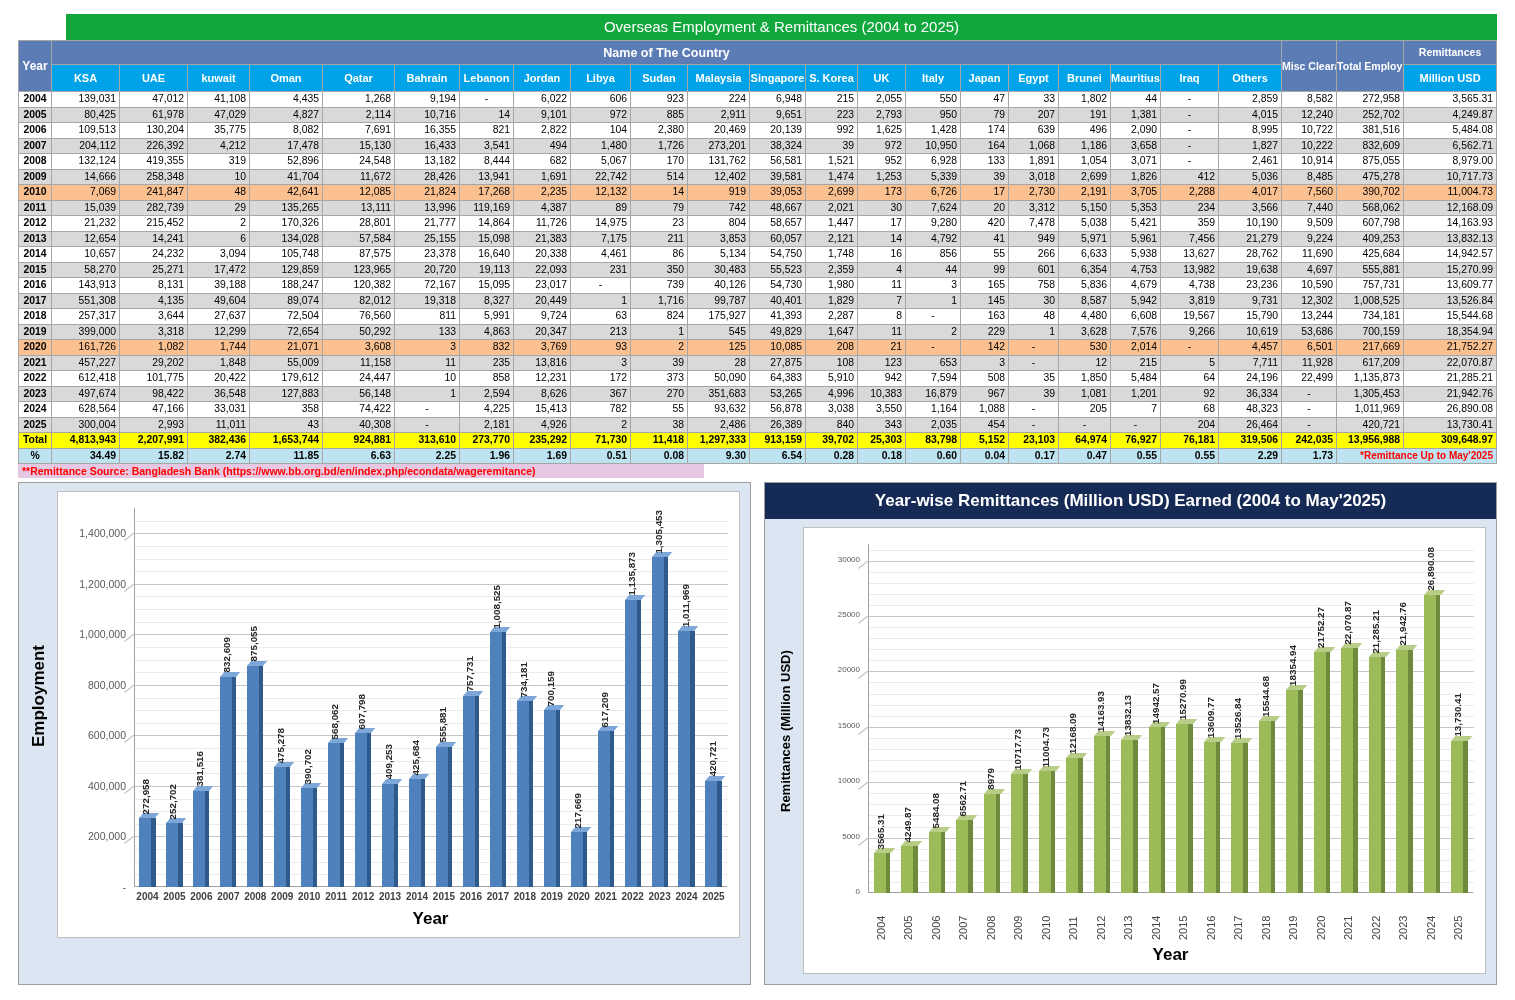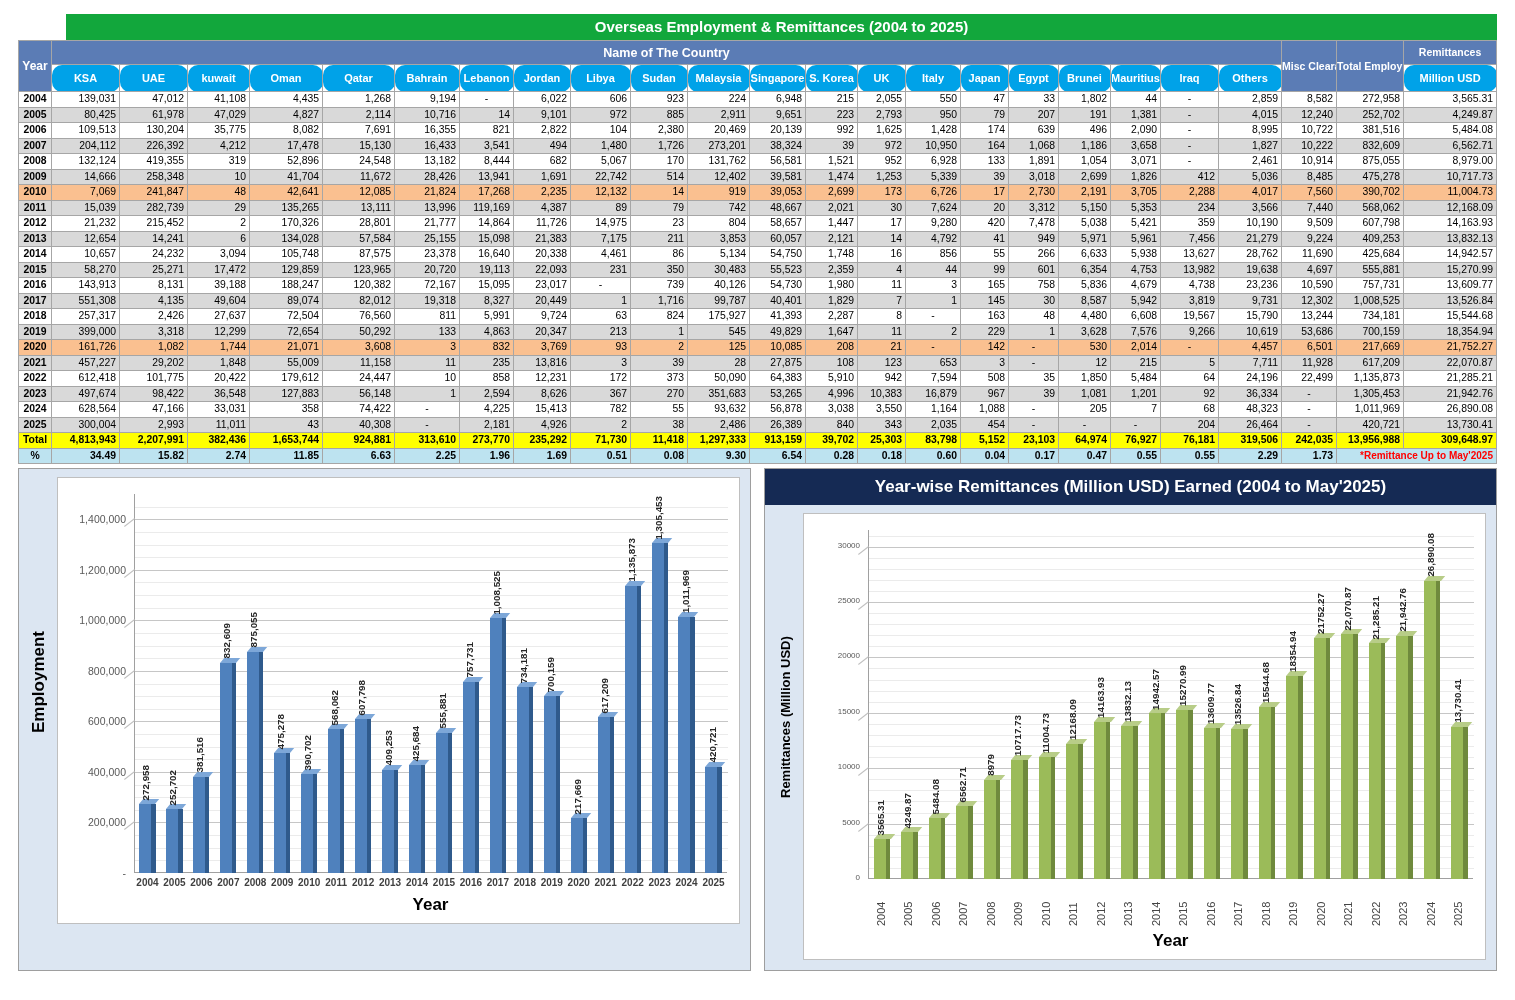--- a/index.html
+++ b/index.html
@@ -1,30 +1,30 @@
 <!DOCTYPE html>
 <html><head>
 <meta charset="utf-8">
 <style>
   * { margin:0; padding:0; box-sizing:border-box; }
   body { width:1515px; height:1000px; background:#fff; font-family:"Liberation Sans", sans-serif; }
   .page { width:1515px; height:1000px; padding:14px 18px 8px 18px; background:#fff; overflow:hidden; }
 
   
-  .title-bar { height:26px; background:#12A73C; color:#fff; font-weight:bold; font-size:15px;
+  .title-bar { height:26px; background:#12A73C; color:#fff; font-weight:normal; font-size:15px;
                text-align:center; line-height:26px;margin-left:48px; }
   .upto { height:15px; text-align:right; font-weight:bold; font-size:12px; line-height:15px; color:#000; }
 
   
   table.emp { width:1479px; border-collapse:collapse; table-layout:fixed; }
   table.emp th, table.emp td { border:1px solid #a6a6a6; overflow:hidden; white-space:nowrap; }
   thead th { color:#fff; font-weight:bold; text-align:center; }
   th.group { background:#5B7CB5; font-size:12.5px; height:24px; }
   th.side  { background:#5B7CB5; font-size:10.5px; white-space:normal; line-height:11px; }
-  th.country { background:#00A2E8; font-size:11px; height:27px;border-radius:10px; }
+  th.country { background:#00A2E8; font-size:11px; height:27px; }
   th.yearhead { background:#5B7CB5; font-size:12px; }
   tbody td { font-size:10.4px; text-align:right; padding:0 3px; line-height:14.5px; height:14.5px; color:#000; }
   tbody td.year { text-align:center; font-weight:bold; padding:0 1px; }
   tbody td.dash { text-align:center; }
   tr.alt td { background:#D9D9D9; }
   tr.hl td { background:#FAC090; }
   tr.total td { background:#FFFF00; font-weight:bold; }
   tr.pct td { background:#BDE3F0; font-weight:bold; }
   tr.pct td.note { color:#FF0000; font-size:10px; text-align:right; }
   .footnote { width:686px; height:14px; background:#E7C8E2; color:#FF0000; font-weight:bold;
@@ -504,21 +504,21 @@
           <td>5,942</td>
           <td>3,819</td>
           <td>9,731</td>
           <td>12,302</td>
           <td>1,008,525</td>
           <td>13,526.84</td>
         </tr>
         <tr>
           <td class="year">2018</td>
           <td>257,317</td>
-          <td>2,426</td>
+          <td>3,644</td>
           <td>27,637</td>
           <td>72,504</td>
           <td>76,560</td>
           <td>811</td>
           <td>5,991</td>
           <td>9,724</td>
           <td>63</td>
           <td>824</td>
           <td>175,927</td>
           <td>41,393</td>
@@ -773,20 +773,21 @@
           <td>0.47</td>
           <td>0.55</td>
           <td>0.55</td>
           <td>2.29</td>
           <td>1.73</td>
           <td class="note" colspan="2">*Remittance Up to May'2025</td>
         </tr>
       </tbody>
   </table>
 
+  <div class="footnote">**Remittance Source: Bangladesh Bank (https://www.bb.org.bd/en/index.php/econdata/wageremitance)</div>
 
   <div class="charts">
 
     <div class="chart-panel">
       <div class="chart-body">
         <div class="ytitle big">Employment</div>
         <div class="plot">
             <div class="gridbox" style="left: 76px; top: 16px; width: 593px; height: 379px;">
               <div class="gline minor" style="left: 0px; width: 593px; top: 366.367px;"></div>
               <div class="gline minor" style="left: 0px; width: 593px; top: 353.733px;"></div>

